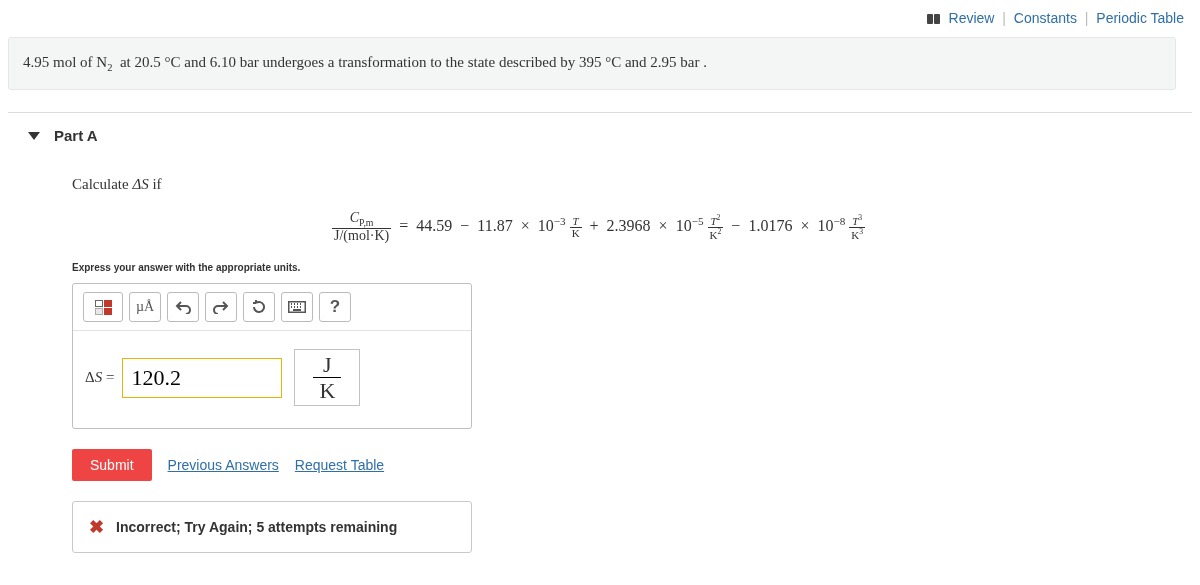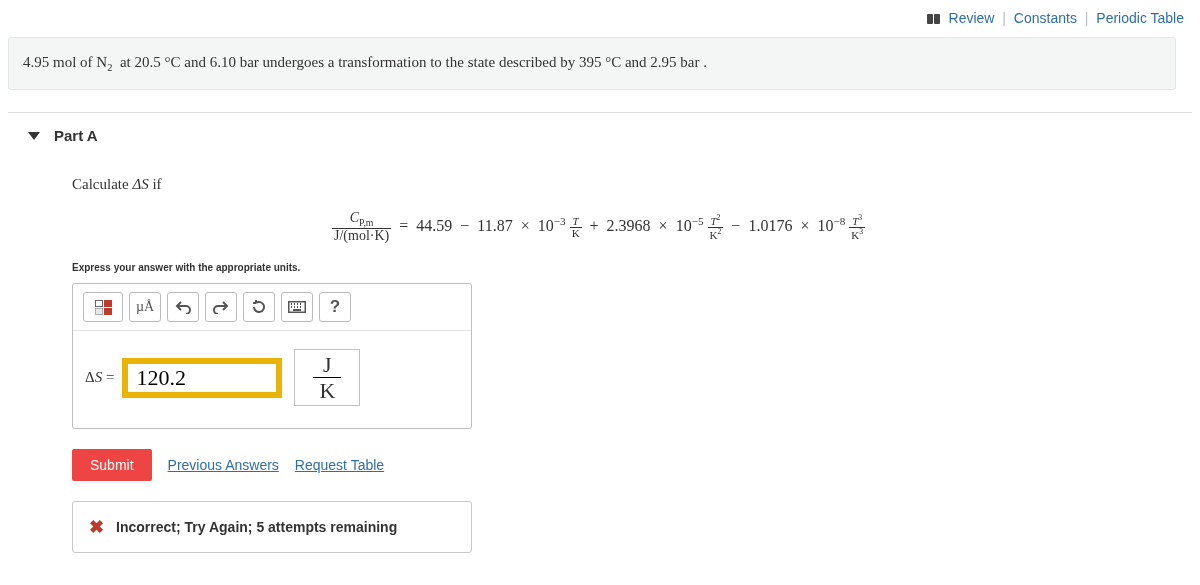--- a/index.html
+++ b/index.html
@@ -142,21 +142,21 @@
     align-items: center;
     padding: 18px 12px 22px 12px;
   }
   .lhs {
     font-family: Georgia, "Times New Roman", serif;
     font-size: 15px;
     margin-right: 8px;
     white-space: nowrap;
   }
   .val-input {
-    border: 6px solid #eab308;
+    border: 1px solid #eab308;
     height: 40px;
     width: 160px;
     font-family: Georgia, "Times New Roman", serif;
     font-size: 22px;
     padding: 0 8px;
     outline: none;
   }
   .unit-cell {
     border: 1px solid #c2c2c2;
     margin-left: 12px;

